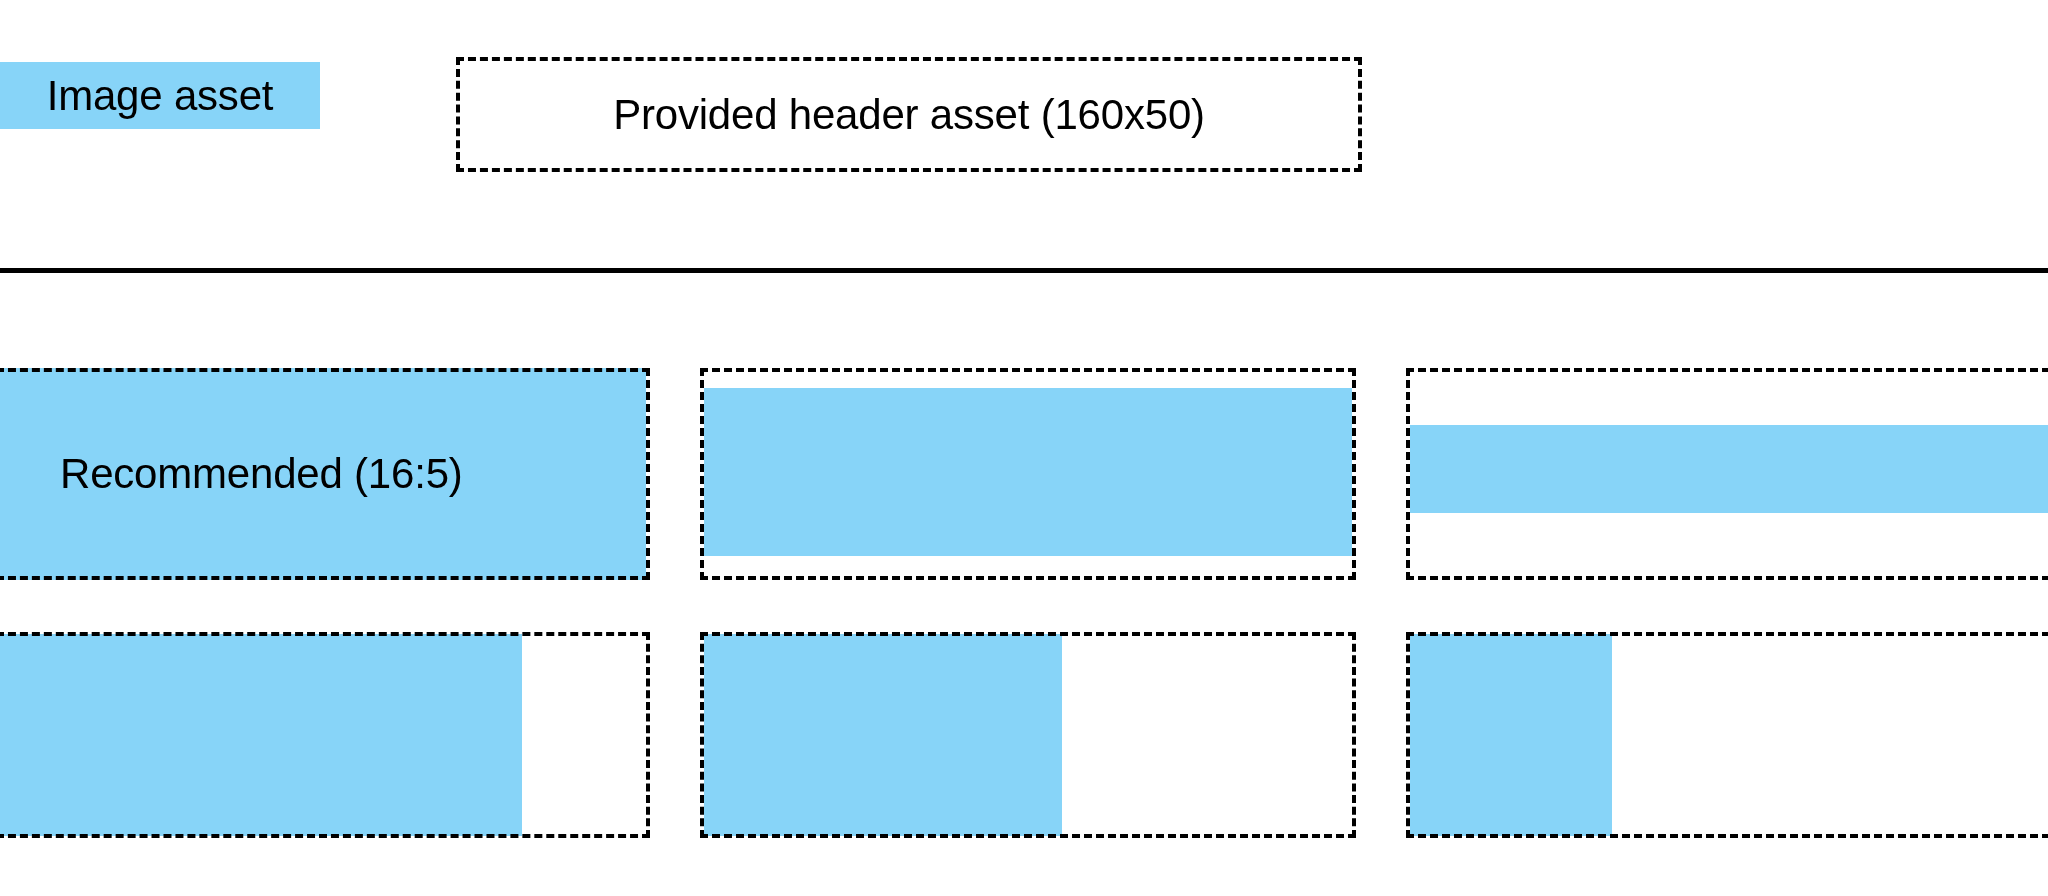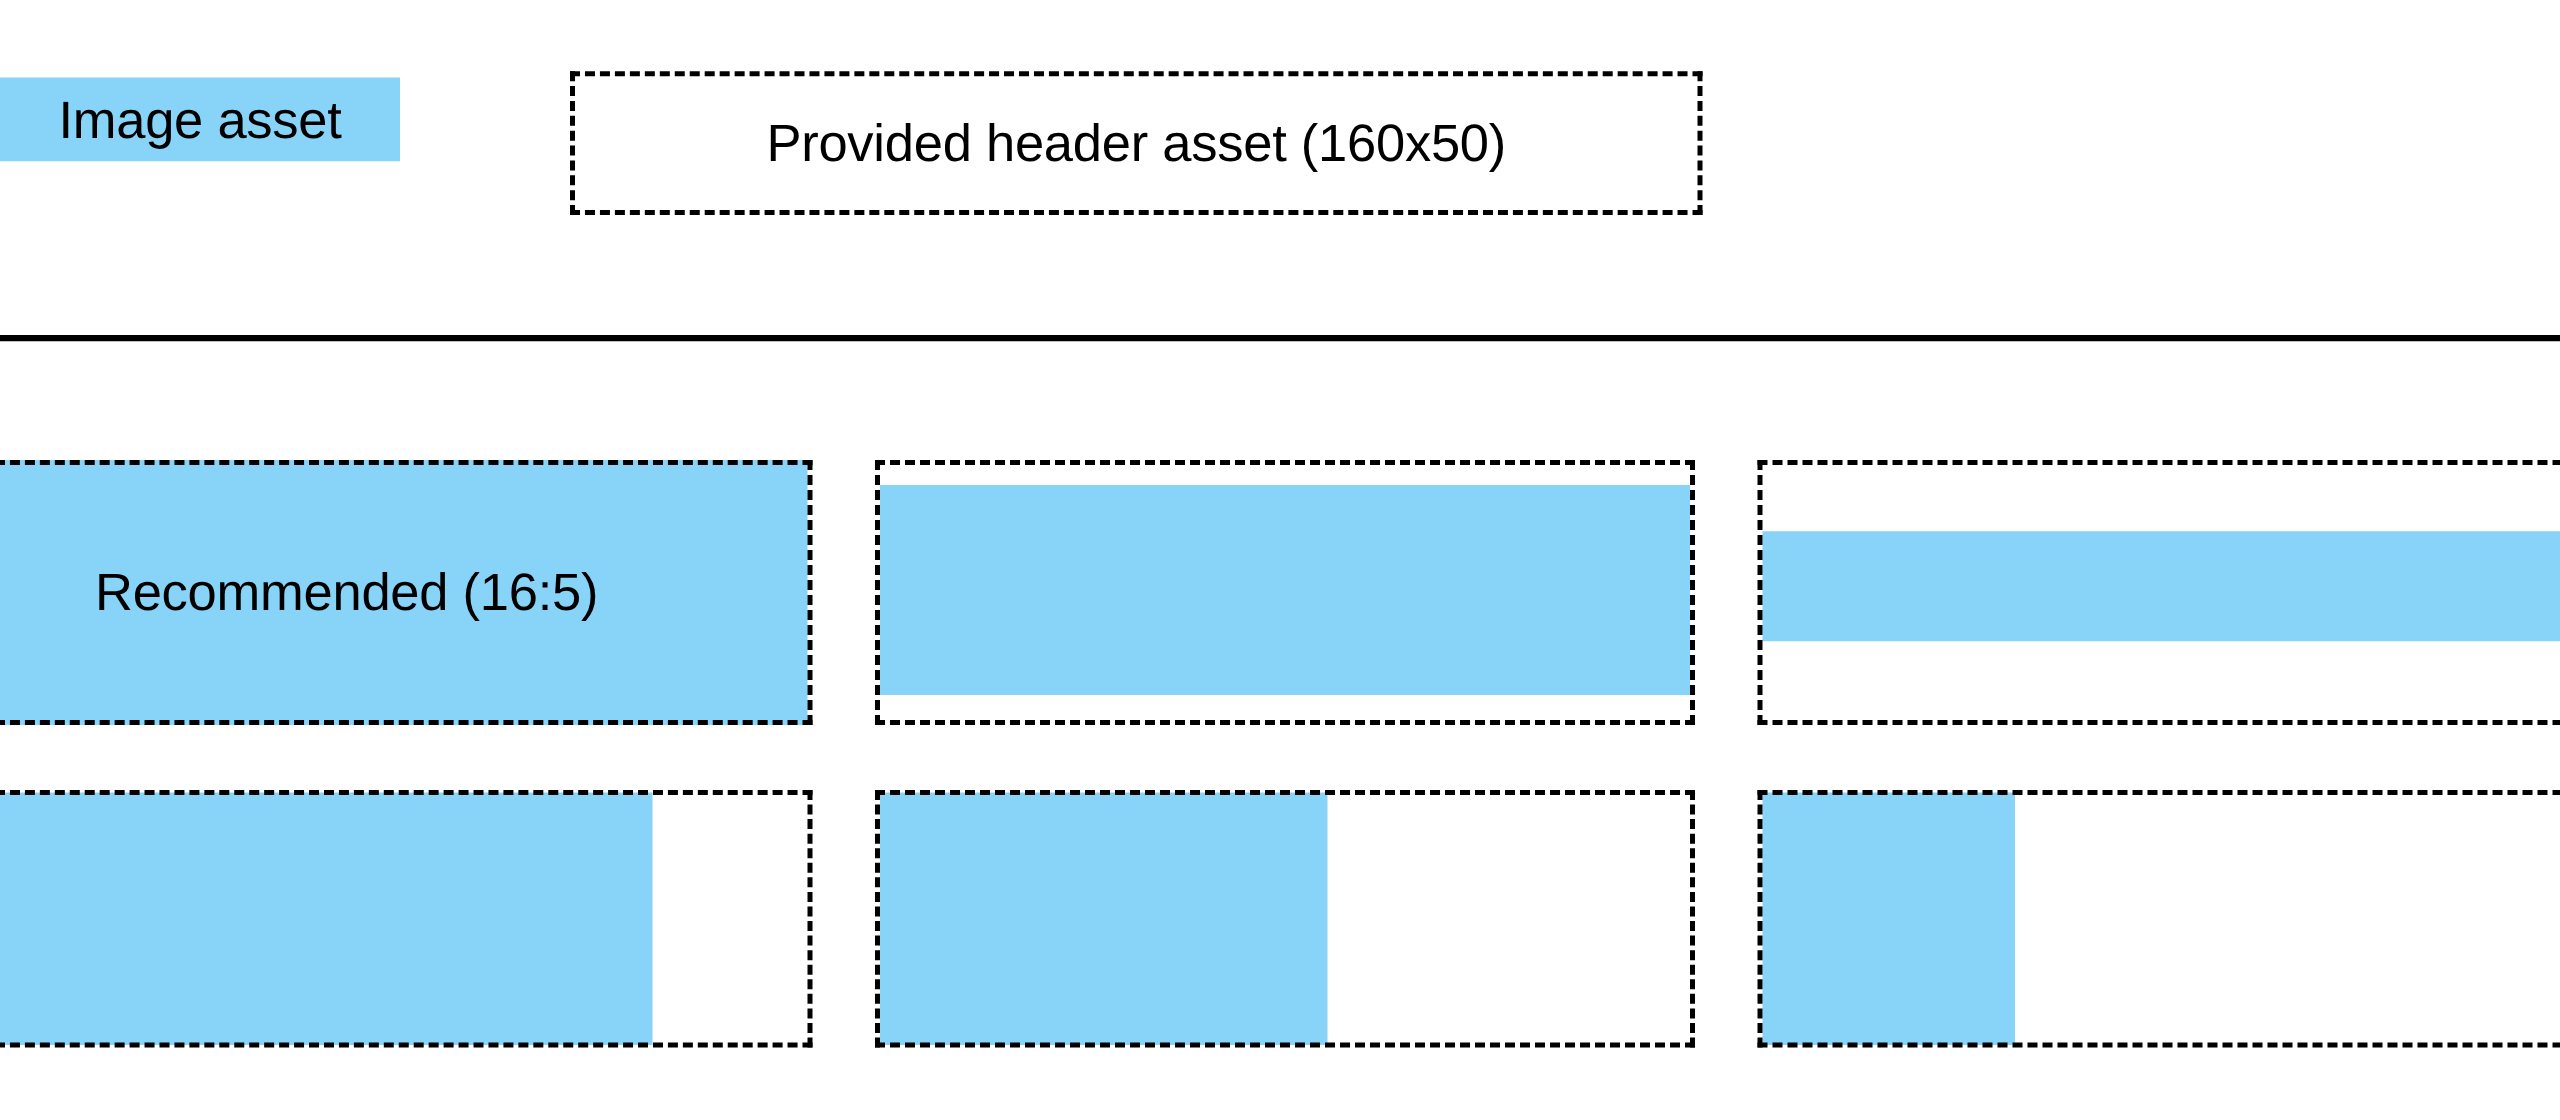--- a/index.html
+++ b/index.html
@@ -98,21 +98,21 @@
 
   .colA { left: -4px;   width: 654px; }
   .colB { left: 700px;  width: 656px; }
   .colC { left: 1406px; width: 656px; }
 
   
   #ex-a1-fill { left: 0px;    top: 368px; width: 646px; height: 212px; }
   #ex-a1-label {
     left: 0px; top: 368px; width: 646px; height: 212px;
     display: flex; align-items: center; justify-content: flex-start;
-    padding-left: 76px;
+    padding-left: 60px;
   }
 
   
   #ex-a2-fill { left: 704px;  top: 388px; width: 648px; height: 168px; }
 
   
   #ex-a3-fill { left: 1410px; top: 425px; width: 638px; height: 88px; }
 
   
   #ex-b1-fill { left: 0px;    top: 634px; width: 522px; height: 202px; }

